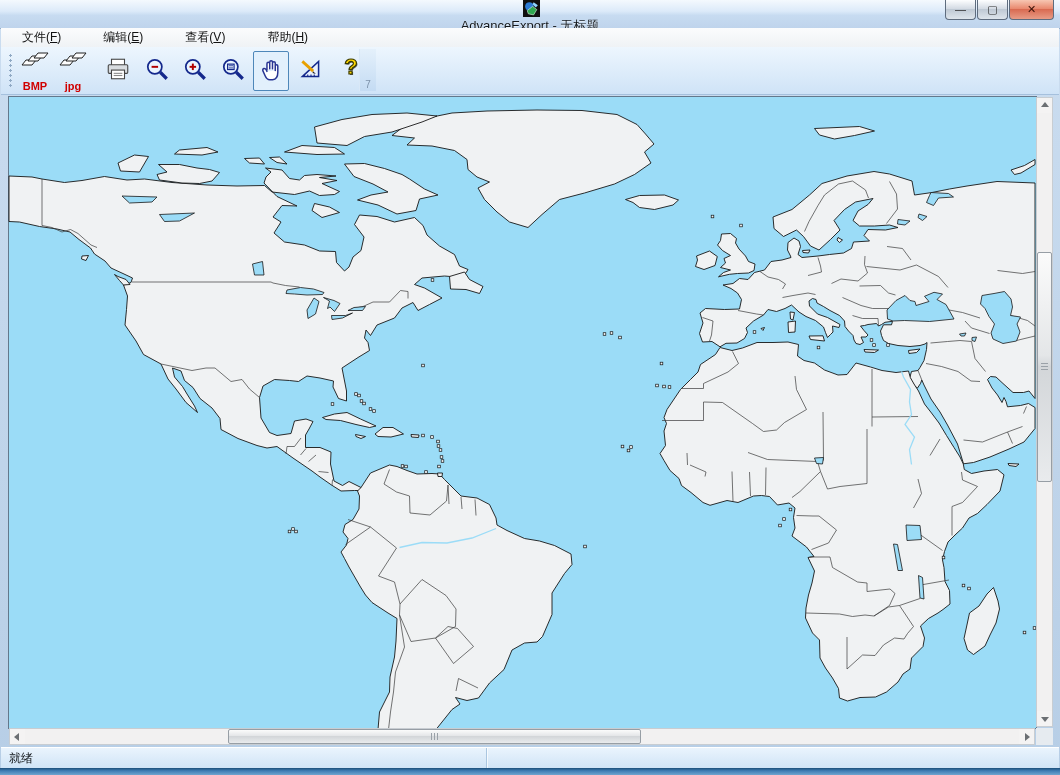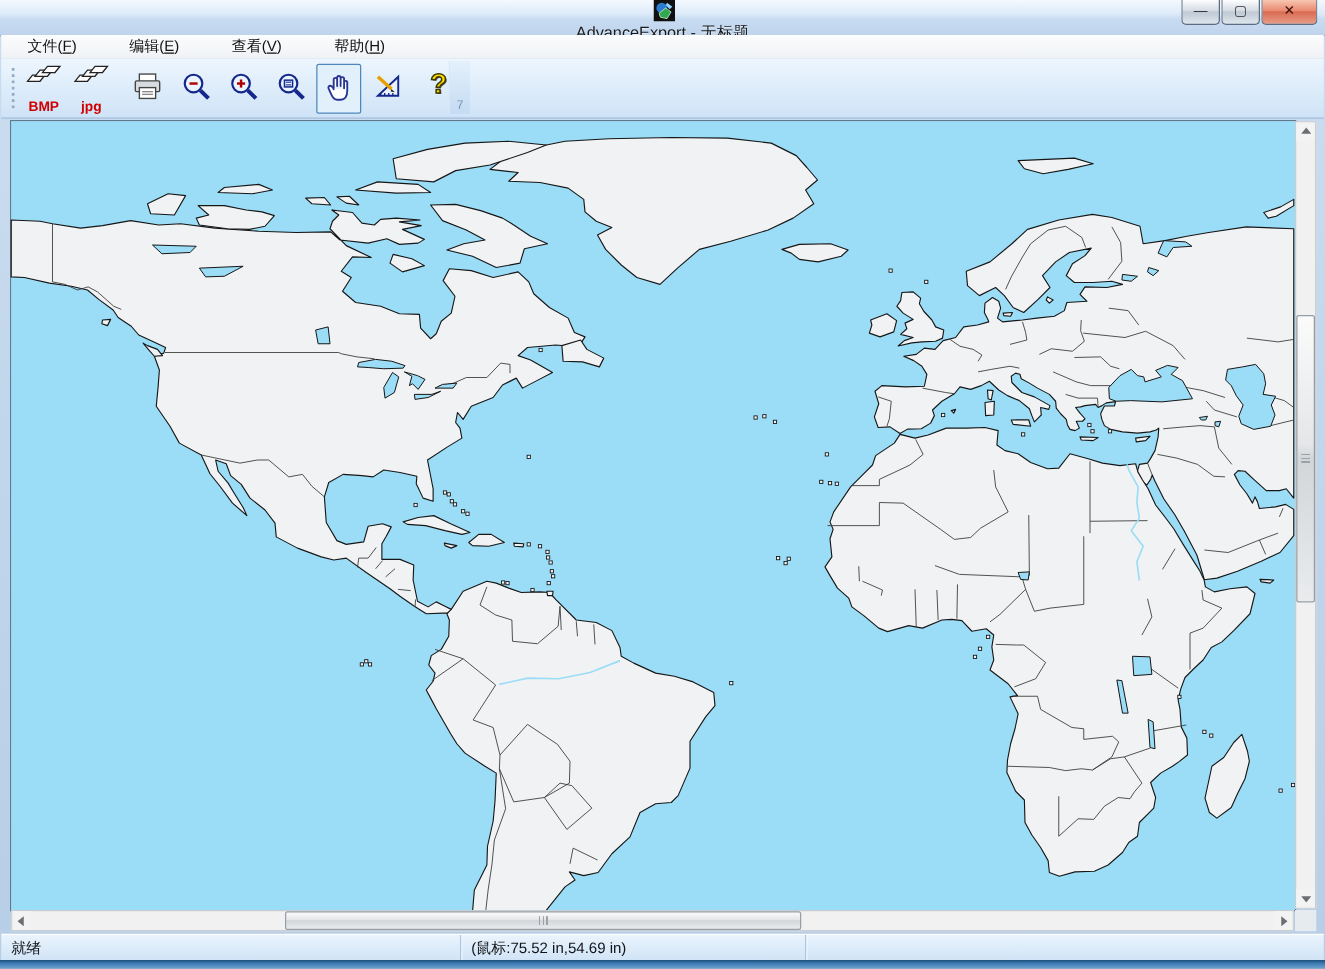--- a/index.html
+++ b/index.html
@@ -61,21 +61,21 @@
   #hthumb{top:0px;left:218px;width:411px;height:13px;background:linear-gradient(to bottom,#FBFBFB,#E4E6E8 45%,#D3D6D9 50%,#E9EBED);}
   #hthumb .grip{position:absolute;top:3px;left:50%;margin-left:-4px;height:7px;width:8px;
     background:repeating-linear-gradient(to right,#9aa1a8 0 1px,transparent 1px 3px);}
   #sb-corner{position:absolute;left:1036px;top:728px;width:17px;height:17px;background:#E6EBF0;}
   
   #statusbar{position:absolute;left:1px;top:747px;width:1058px;height:21px;
     background:linear-gradient(to bottom,#EAF4FD,#CFE3F6);border-top:1px solid #FFFFFF;
     display:flex;font-size:12px;color:#101418;align-items:center;}
   .pane{height:100%;display:flex;align-items:center;box-sizing:border-box;padding:0 8px;
     border-right:1px solid #AAC6E0;box-shadow:1px 0 0 rgba(255,255,255,.7);}
-  #pane-ready{width:368px;}
+  #pane-ready{width:486px;}
   #pane-mouse{width:276px;}
   #pane-extra{flex:1;border-right:none;box-shadow:none;}
   #bottom-frame{position:absolute;left:0;top:768px;width:1060px;height:7px;
     background:linear-gradient(to bottom,#1D4E79,#3E7CB4 40%,#6FA4CF);}
   svg{overflow:visible}
 </style>
 </head>
 <body>
 
 <div id="window">
@@ -402,19 +402,16 @@
     <div class="sb-btn" style="right:0;top:0">
         <div class="arrow right"></div>
       </div>
   </div>
   <div id="sb-corner"></div>
 
   <div id="statusbar">
     <div class="pane" id="pane-ready">
         <span>就绪</span>
       </div>
-    <div class="pane" id="pane-mouse">
-        <span>(鼠标:75.52 in,54.69 in)</span>
-      </div>
     <div class="pane" id="pane-extra"></div>
   </div>
   <div id="bottom-frame"></div>
 </div>
 
 </body></html>

